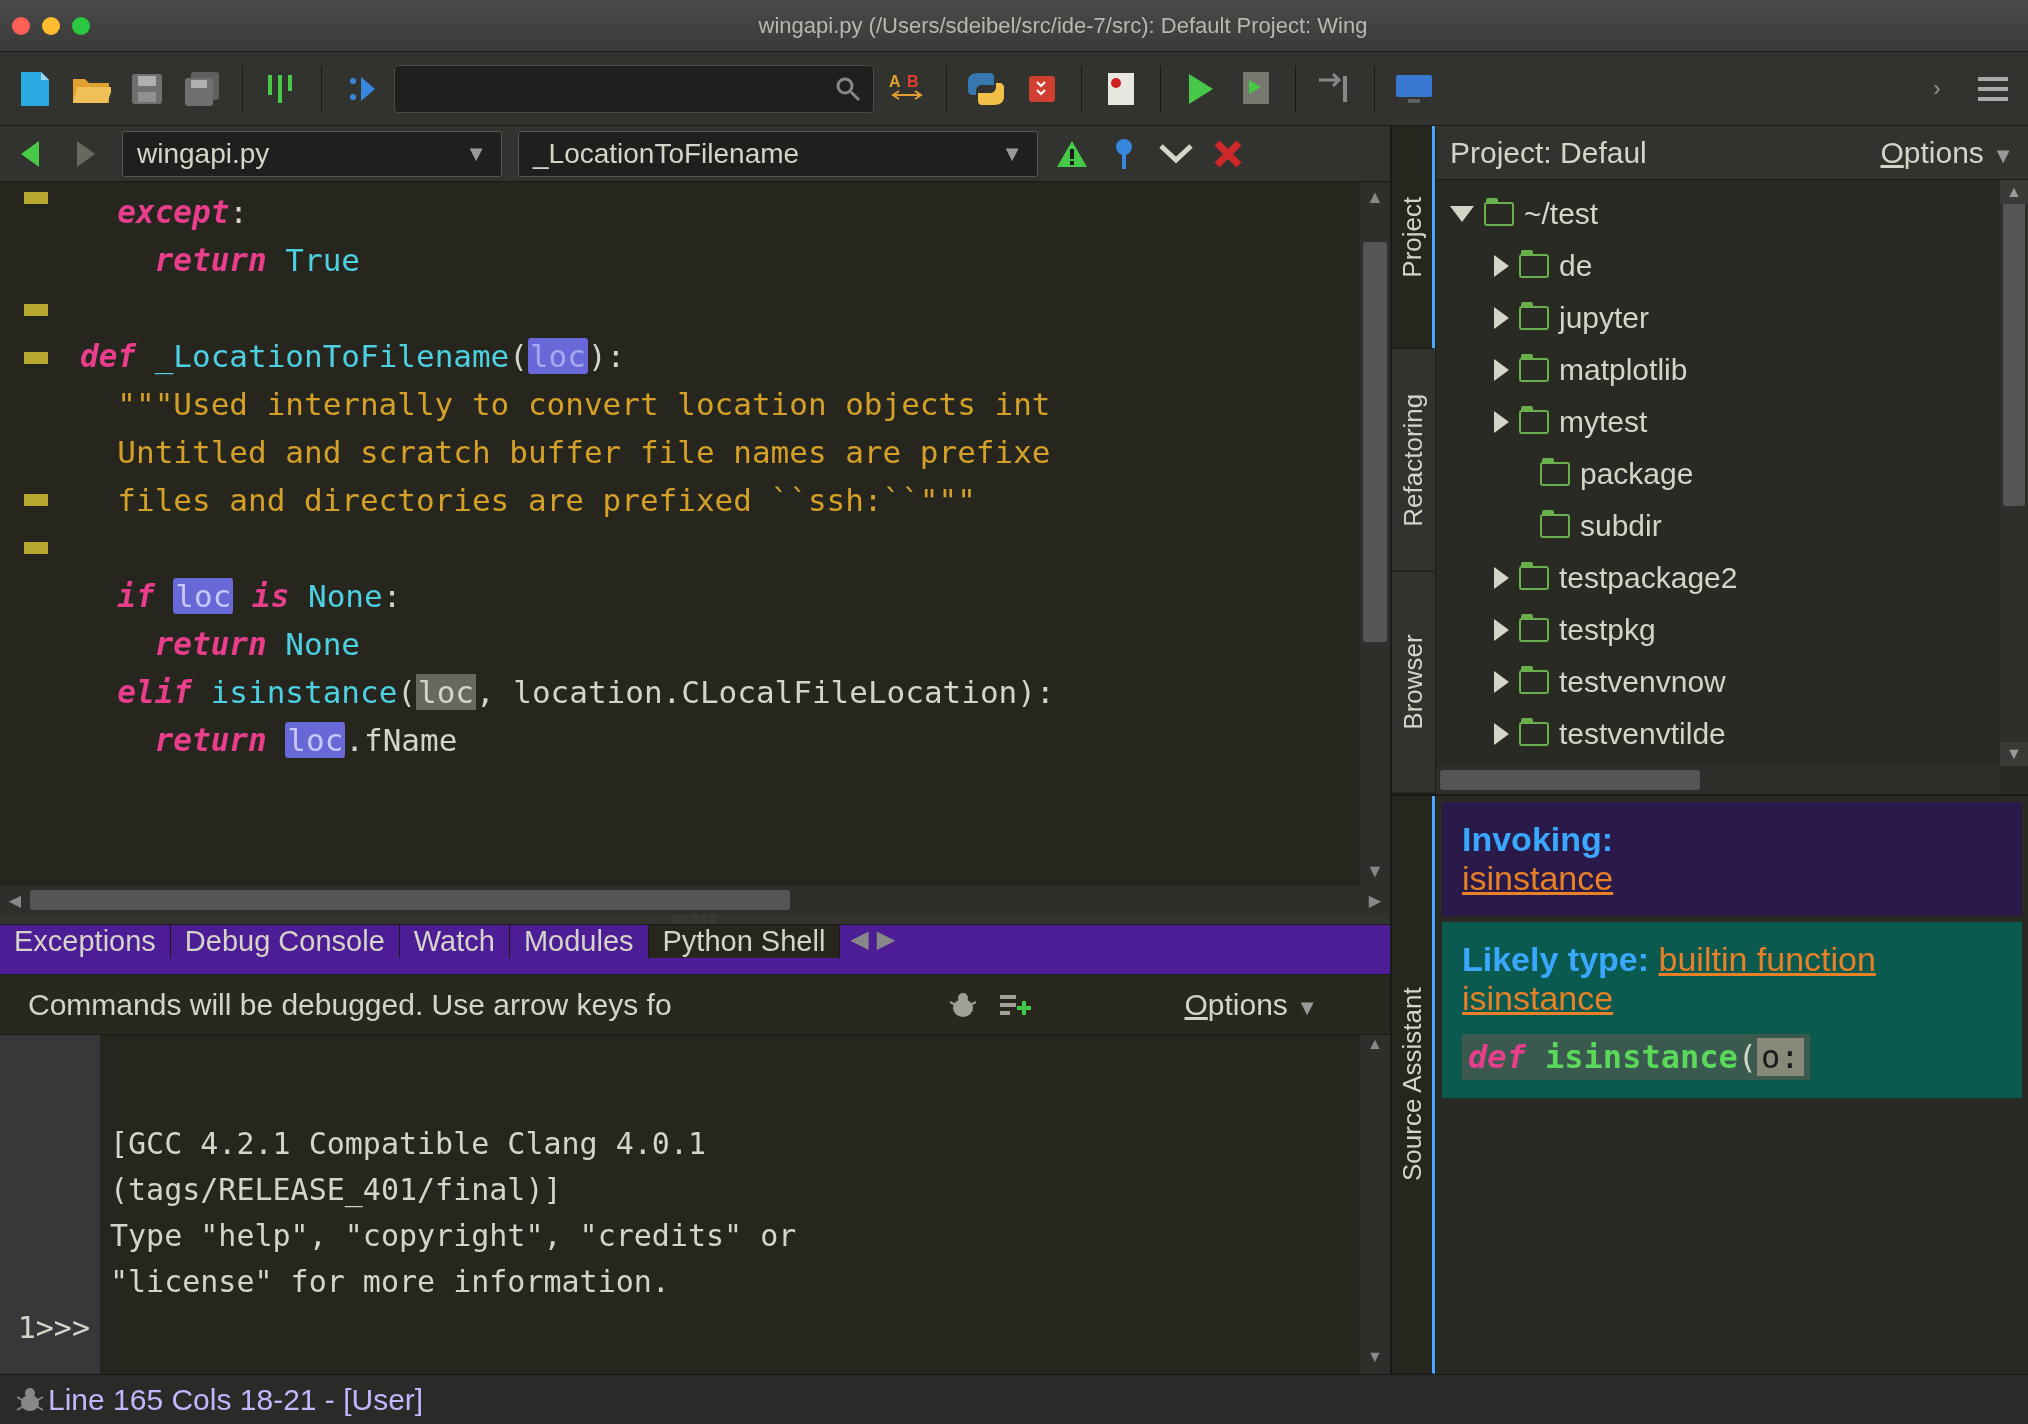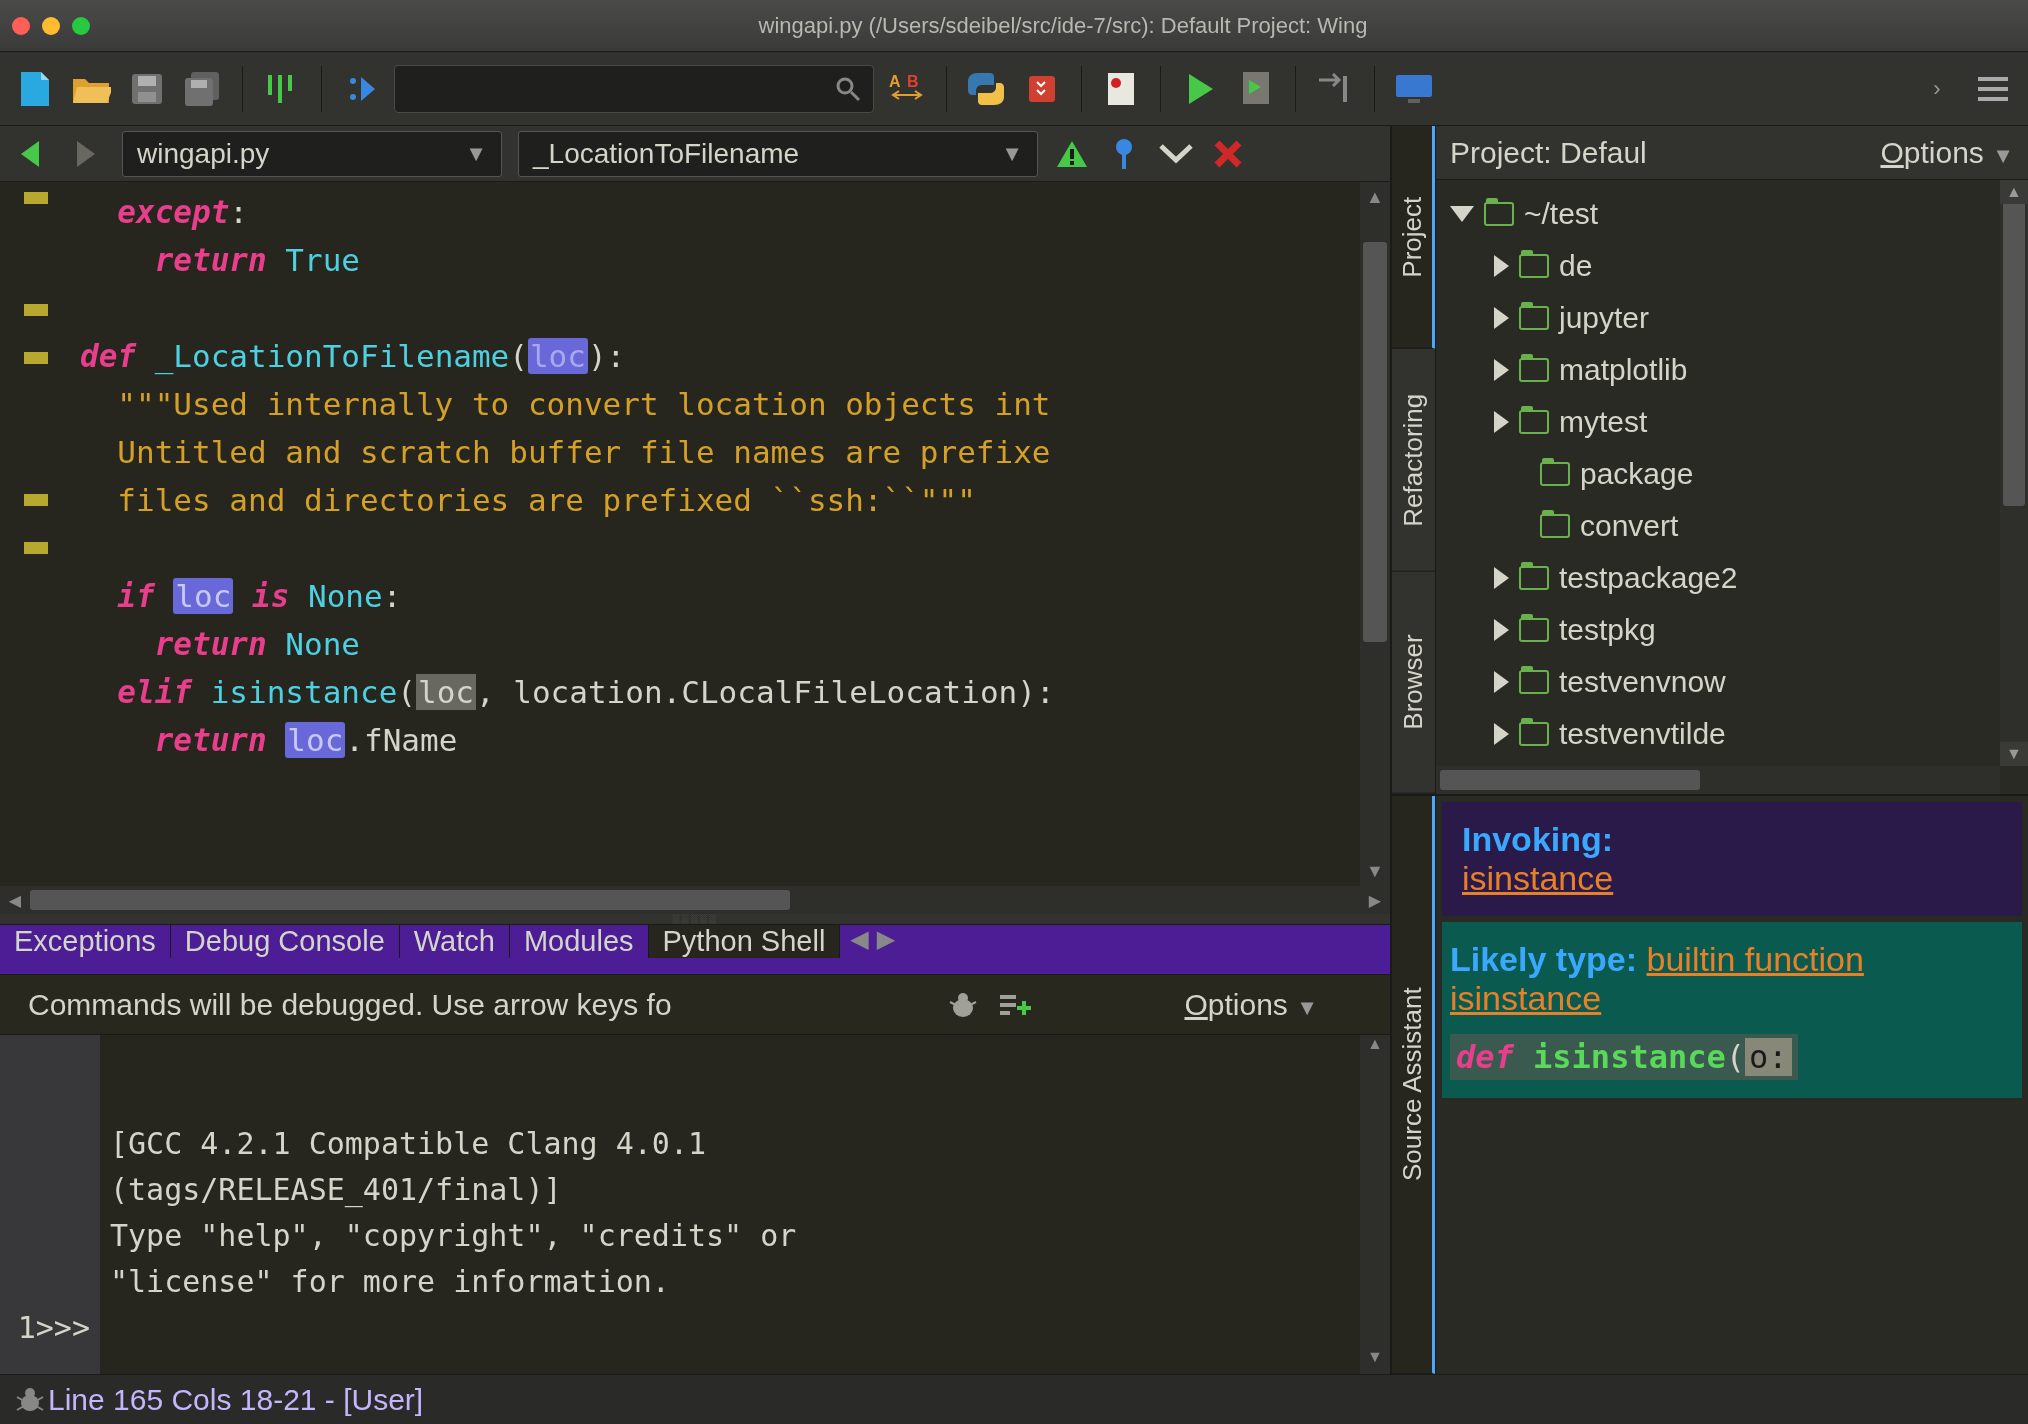--- a/index.html
+++ b/index.html
@@ -103,21 +103,21 @@
 .tree .vscroll3 .thumb { position:absolute; left:3px; right:3px; top:6px; height:320px; background:#555; border-radius:3px; }
 .tree .hscroll3 { position:absolute; left:0; right:28px; bottom:0; height:28px; background:#2e2e2b; }
 .tree .hscroll3 .thumb { position:absolute; top:4px; bottom:4px; left:4px; width:260px; background:#555; border-radius:3px; }
 .tree .upbtn, .tree .dnbtn { position:absolute; right:0; width:28px; height:24px; background:#3a3a36; display:flex; align-items:center; justify-content:center; color:#999; font-size:16px; }
 .tree .dnbtn { bottom:28px; }
 
 
 .rbot { flex:1; display:flex; }
 .sapanel { flex:1; display:flex; flex-direction:column; background:#2a2a25; overflow:hidden; }
 .sacard1 { background:#2a1a4a; padding:18px 20px; margin:6px; font-size:34px; }
-.sacard2 { background:#0a5a50; padding:18px 8px; margin:0 6px 0 6px; font-size:34px; }
+.sacard2 { background:#0a5a50; padding:18px 20px; margin:0 6px 0 6px; font-size:34px; }
 .sahdr { color:#3aa8ff; font-weight:bold; }
 .salink { color:#e88028; text-decoration:underline; }
 .sacode { background:#3a5a50; padding:4px 6px; margin-top:16px; font-family:Menlo,monospace; font-size:32px; display:inline-block; }
 .sacode .kw { color:#e83e8c; font-style:italic; font-weight:bold; }
 .sacode .fn2 { color:#5ad85a; font-weight:bold; }
 .sacode .pvar { background:#888878; color:#1a1a18; padding:0 4px; }
 
 
 .status { height:50px; background:#2a2a28; border-top:1px solid #1a1a18; display:flex; align-items:center; padding:0 14px; gap:2px; font-size:30px; color:#c4b5fd; }
 .bug { font-size:30px; color:#999; }
@@ -432,21 +432,21 @@
                 <span class="tri right"></span>
                 <span class="foldericon"></span>
                 <span>mytest</span>
               </div>
             <div class="trow d2">
                 <span class="foldericon"></span>
                 <span>package</span>
               </div>
             <div class="trow d2">
                 <span class="foldericon"></span>
-                <span>convert</span>
+                <span>subdir</span>
               </div>
             <div class="trow d1">
                 <span class="tri right"></span>
                 <span class="foldericon"></span>
                 <span>testpackage2</span>
               </div>
             <div class="trow d1">
                 <span class="tri right"></span>
                 <span class="foldericon"></span>
                 <span>testpkg</span>

